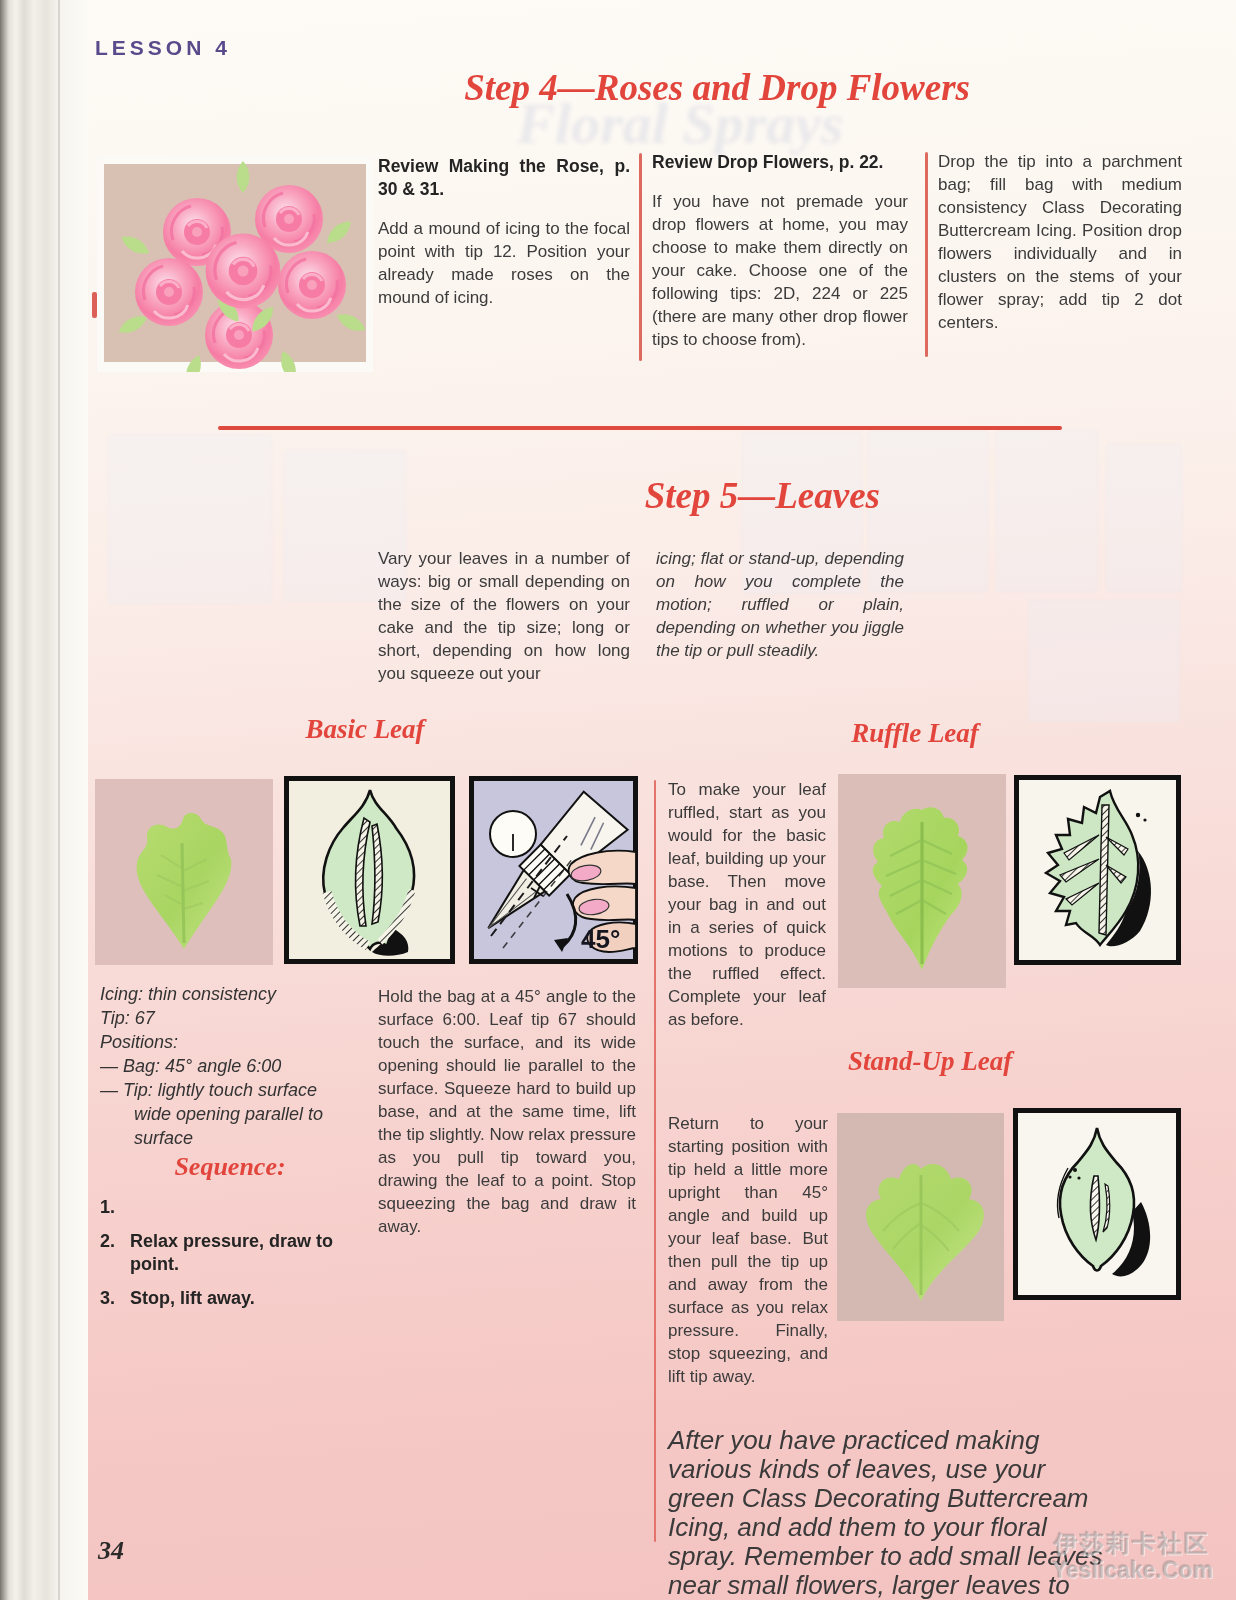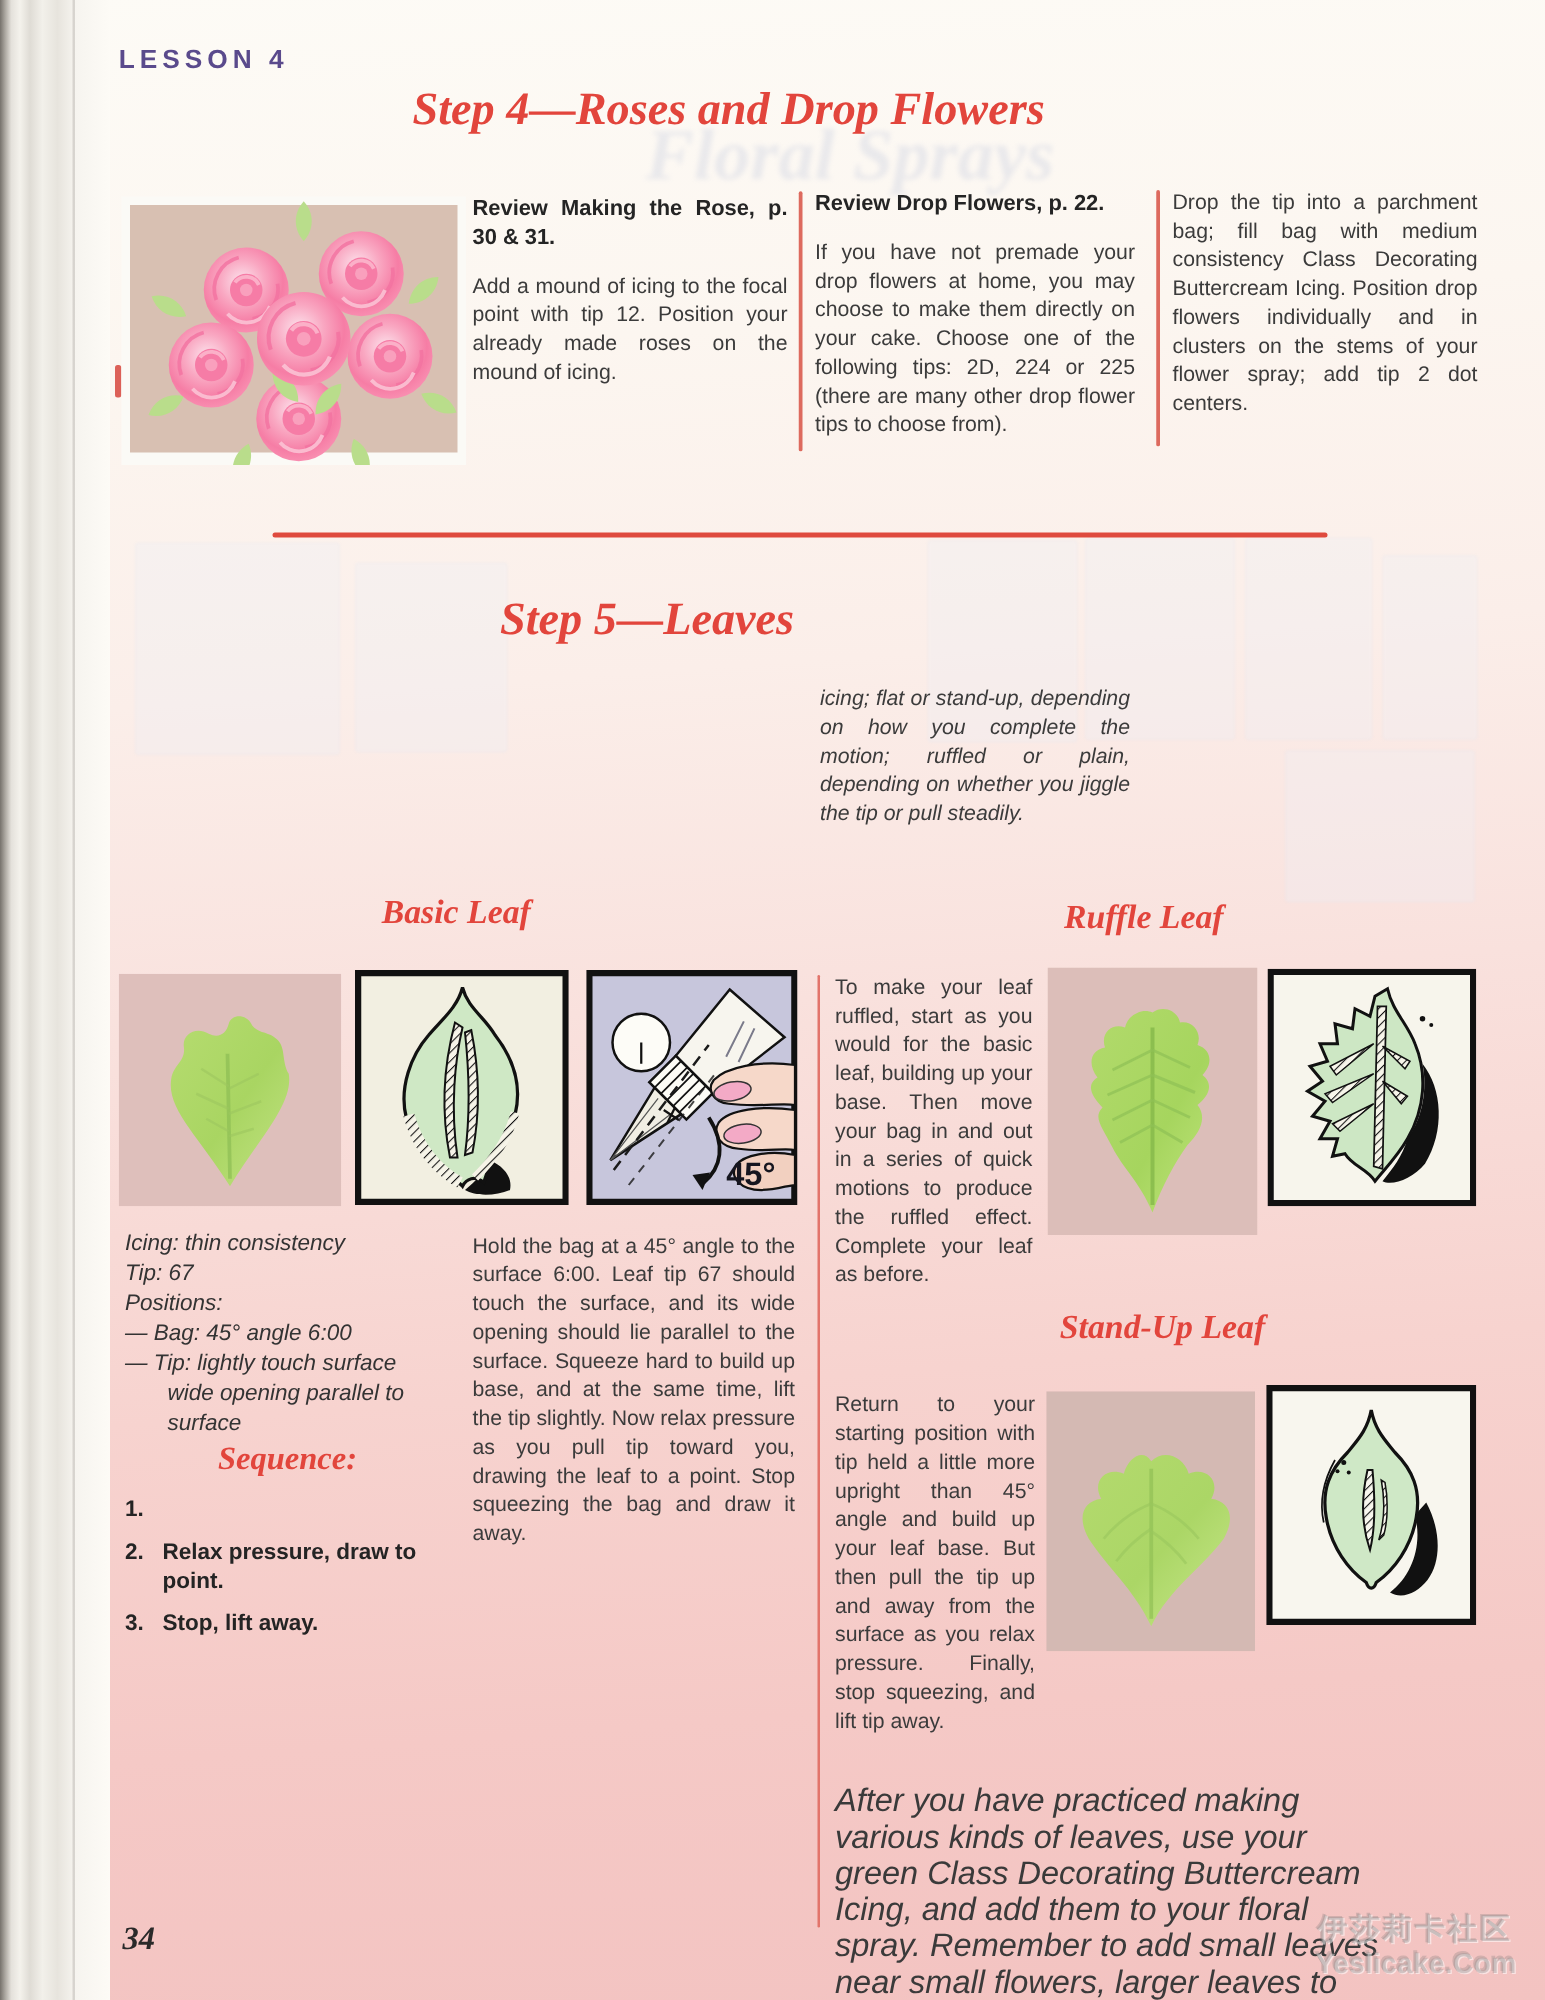--- a/index.html
+++ b/index.html
@@ -11,21 +11,21 @@
   
   .book-edge{left:0;top:0;width:88px;height:1600px;
     background:linear-gradient(90deg,#76726c 0px,#aaa69f 4px,#e4e1db 9px,#f4f2ec 16px,#dfdcd5 24px,#f2f0ea 34px,#e7e4dd 46px,#f6f4ef 60px,#faf8f3 76px,#fdfbf6 88px);}
   .edge-line{left:58px;top:0;width:2px;height:1600px;background:rgba(160,155,148,.35);}
   .scan-mark{background:#d6453c;border-radius:2px;opacity:.85;}
   
   .ghost{color:#b9c2da;opacity:.28;filter:blur(2px);font-family:"Liberation Serif",serif;font-style:italic;font-weight:bold;text-align:center;}
   .ghost-box{background:#eef0f6;border:1px solid #e0e4ee;opacity:.33;filter:blur(1px);border-radius:3px;}
   
   .lesson{font-size:21px;letter-spacing:4px;color:#5a4a8c;font-weight:600;}
-  .step-title{font-family:"Liberation Serif",serif;font-style:italic;font-weight:bold;color:#e2453c;font-size:37px;text-align:left;}
+  .step-title{font-family:"Liberation Serif",serif;font-style:italic;font-weight:bold;color:#e2453c;font-size:37px;text-align:right;}
   .sub-head{font-family:"Liberation Serif",serif;font-style:italic;font-weight:bold;color:#e2453c;font-size:27px;text-align:center;}
   .body-text{font-size:17px;line-height:23px;color:#3b3b3b;text-align:justify;}
   .body-text-last{text-align-last:left;}
   .col-head{font-size:17.5px;line-height:23px;font-weight:bold;color:#242424;text-align:justify;margin-bottom:16px;}
   .vrule{width:2.5px;background:#dd6a5e;border-radius:2px;}
   .hrule{height:3.5px;background:#df4a3e;border-radius:2px;}
   .specs{font-size:18px;line-height:24px;font-style:italic;color:#333;}
   .specs .ind{padding-left:34px;}
   .seq-item{display:flex;font-weight:bold;font-size:18px;line-height:23.5px;color:#242424;margin-bottom:10px;}
   .seq-item .n{width:30px;flex:0 0 30px;}
@@ -106,20 +106,21 @@
   <div class="abs" style="left:652px;top:151px;width:256px;">
     <div class="col-head">Review Drop Flowers, p. 22.</div>
     <div class="body-text body-text-last">If you have not premade your drop flowers at home, you may choose to make them directly on your cake. Choose one of the following tips: 2D, 224 or 225 (there are many other drop flower tips to choose from).</div>
   </div>
   <div class="abs vrule" style="left:925px;top:152px;height:205px;"></div>
   <div class="abs body-text body-text-last" style="left:938px;top:150px;width:244px;">Drop the tip into a parchment bag; fill bag with medium consistency Class Decorating Buttercream Icing. Position drop flowers individually and in clusters on the stems of your flower spray; add tip 2 dot centers.</div>
 
   <div class="abs hrule" style="left:218px;top:426px;width:844px;"></div>
 
   <div class="abs step-title" style="left:400px;top:474px;width:480px;">Step 5—Leaves</div>
+  <div class="abs body-text body-text-last" style="left:378px;top:547px;width:252px;">Vary your leaves in a number of ways:  big or small depending on the size of the flowers on your cake and the tip size; long or short, depending on how long you squeeze out your</div>
   <div class="abs body-text body-text-last" style="left:656px;top:547px;width:248px;font-style:italic;">icing; flat or stand-up, depending on how you complete the motion; ruffled or plain, depending on whether you jiggle the tip or pull steadily.</div>
 
   <div class="abs sub-head" style="left:240px;top:714px;width:250px;">Basic Leaf</div>
 
   <div class="abs" style="left:95px;top:779px;width:178px;height:186px;">
     <svg class="illus" width="178" height="186" viewBox="0 0 178 186">
       <defs>
         <linearGradient id="blG" x1="0" y1="0" x2="1" y2="1">
           <stop offset="0%" stop-color="#b6dc70"></stop>
             <stop offset="55%" stop-color="#a9d562"></stop>

